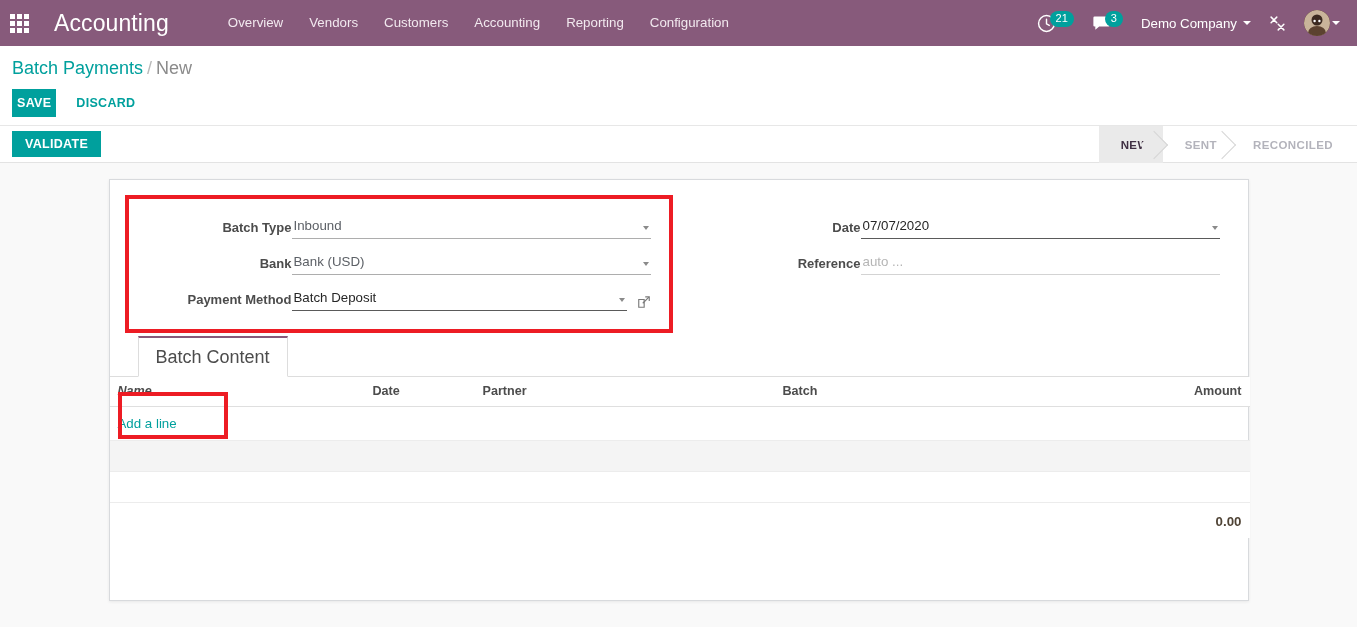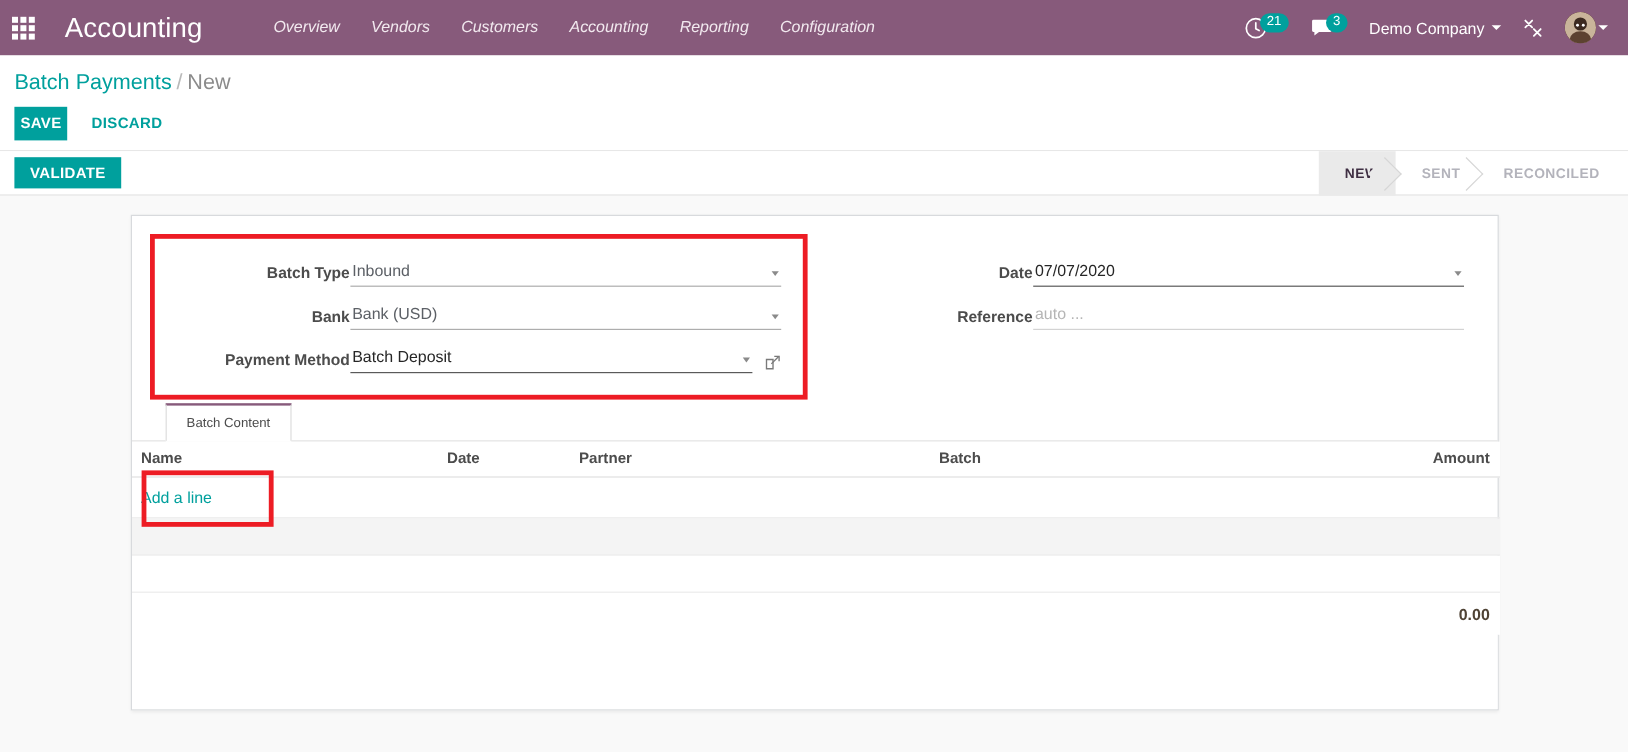--- a/index.html
+++ b/index.html
@@ -47,21 +47,20 @@
     margin-left: 46px;
     height: 46px;
   }
   .menu-item {
     font-size: 13.3px;
     padding: 0 13px;
     line-height: 46px;
     color: #f2e9ef;
     cursor: pointer;
     white-space: nowrap;
-    font-style: italic;
   }
 
   .nav-right {
     position: absolute;
     right: 8px; top: 0;
     height: 46px;
     display: flex;
     align-items: center;
   }
   .sys-item {
@@ -259,21 +258,21 @@
   }
 
   
   .notebook { margin-top: 4px; }
   .tabs {
     display: flex;
     border-bottom: 1px solid #dddddd;
     padding-left: 28px;
   }
   .tab {
-    font-size: 11px;
+    font-size: 18px;
     padding: 9px 17px 8px;
     color: #6b6b6b;
     cursor: pointer;
     border: 1px solid transparent;
     margin-bottom: -1px;
   }
   .tab.active {
     color: #4c4c4c;
     background: #fff;
     border: 1px solid #dddddd;
@@ -314,21 +313,21 @@
     background: #fff;
     border-bottom: none;
     font-weight: bold;
     color: #4f4335;
     text-align: right;
     font-size: 13.3px;
     padding-top: 11px;
   }
   .pad-bottom { height: 62px; background: #fff; }
 
-  .c-name { width: 255px; }
+  .c-name { width: 255px; font-style: italic; }
   .c-date { width: 110px; }
   .c-partner { width: 300px; }
   .c-memo { width: 330px; }
   .c-amount { width: 145px; }
 </style>
 </head>
 <body>
 
 <div class="navbar">
   <div class="apps-grid">

